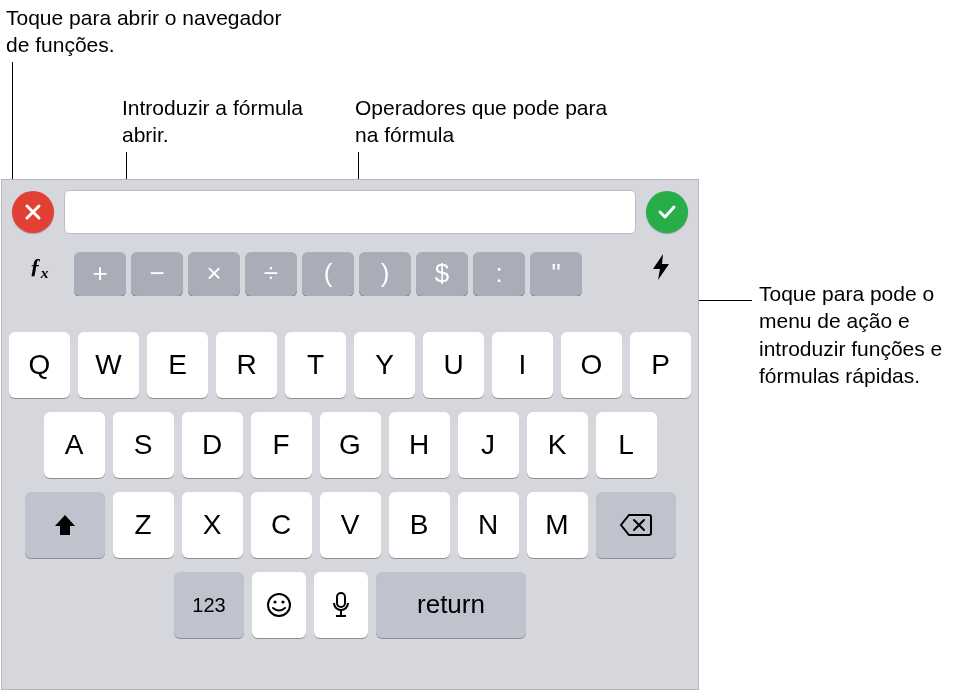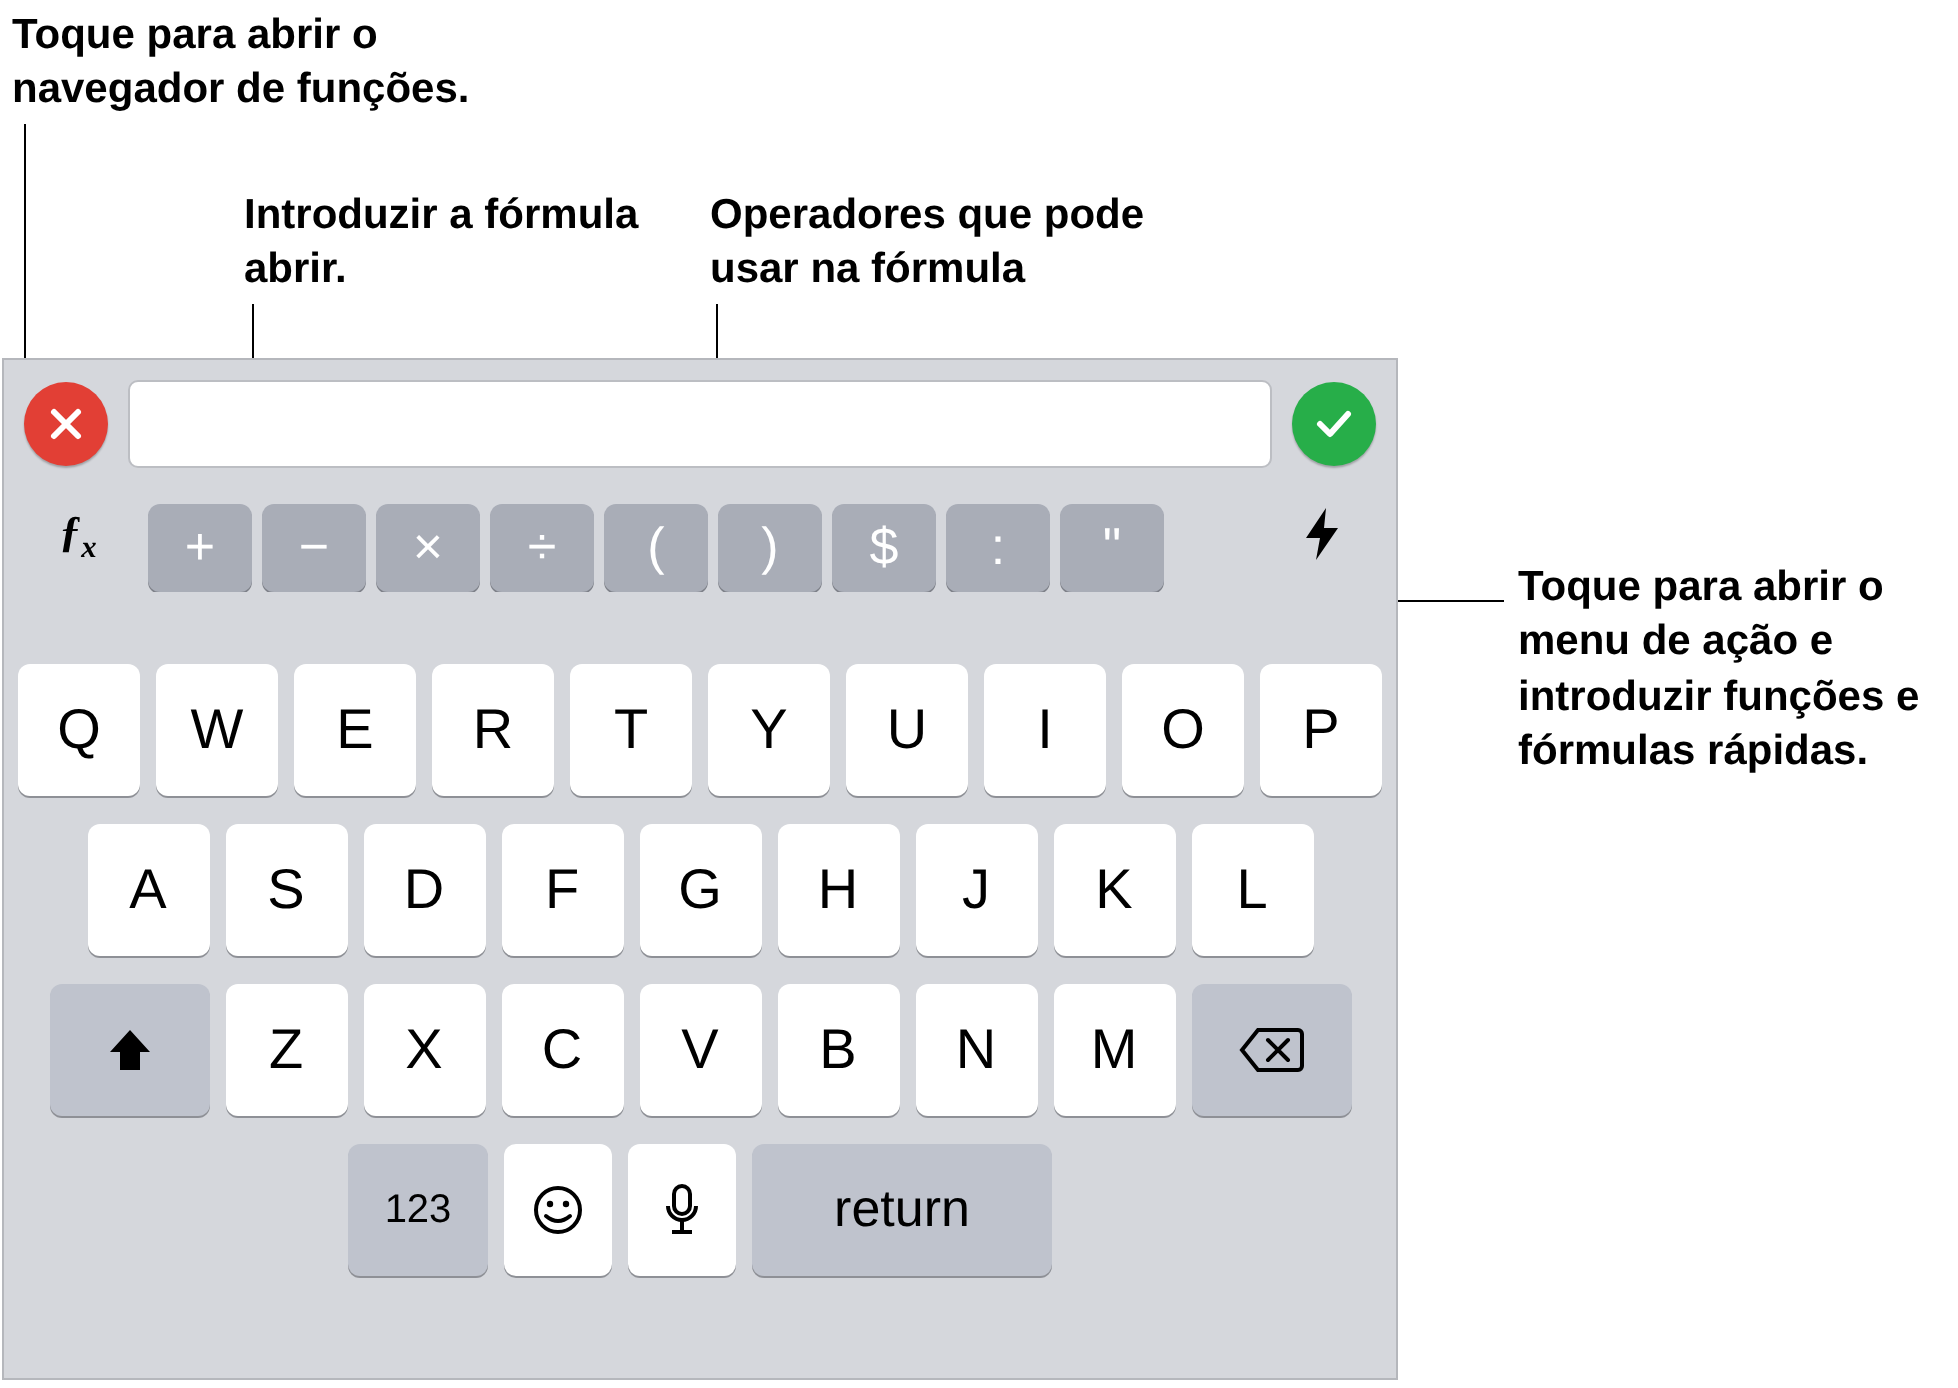--- a/index.html
+++ b/index.html
@@ -10,21 +10,21 @@
     position: relative;
     background: #fff;
     color: #000;
     font-size: 21px;
     line-height: 1.3;
   }
 
   
   .callout {
     position: absolute;
-    font-weight: 700;
+    font-weight: 400;
   }
   .callout-line {
     position: absolute;
     background: #000;
   }
   .callout-v { width: 1px; }
   .callout-h { height: 1px; }
 
   
   .kb-panel {
@@ -153,22 +153,22 @@
     height: 12px;
     border: 1px solid #000;
     border-bottom: none;
   }
 </style>
 </head>
 <body>
 
 <div class="callout" style="left:6px; top:4px; max-width:290px;">Toque para abrir o navegador de funções.</div>
 <div class="callout" style="left:122px; top:94px; max-width:210px;">Introduzir a fórmula abrir.</div>
-<div class="callout" style="left:355px; top:94px; max-width:260px;">Operadores que pode usar na fórmula</div>
-<div class="callout" style="left:759px; top:280px; max-width:210px;">Toque para abrir o menu de ação e introduzir funções e fórmulas rápidas.</div>
+<div class="callout" style="left:355px; top:94px; max-width:260px;">Operadores que pode para na fórmula</div>
+<div class="callout" style="left:759px; top:280px; max-width:210px;">Toque para pode o menu de ação e introduzir funções e fórmulas rápidas.</div>
 
 <div class="callout-line callout-v" style="left:12px; top:62px; height:200px;"></div>
 <div class="callout-line callout-h" style="left:12px; top:262px; width:20px;"></div>
 
 <div class="callout-line callout-v" style="left:126px; top:152px; height:50px;"></div>
 
 <div class="callout-line callout-v" style="left:358px; top:152px; height:86px;"></div>
 
 <div class="callout-line callout-h" style="left:680px; top:300px; width:72px;"></div>
 

